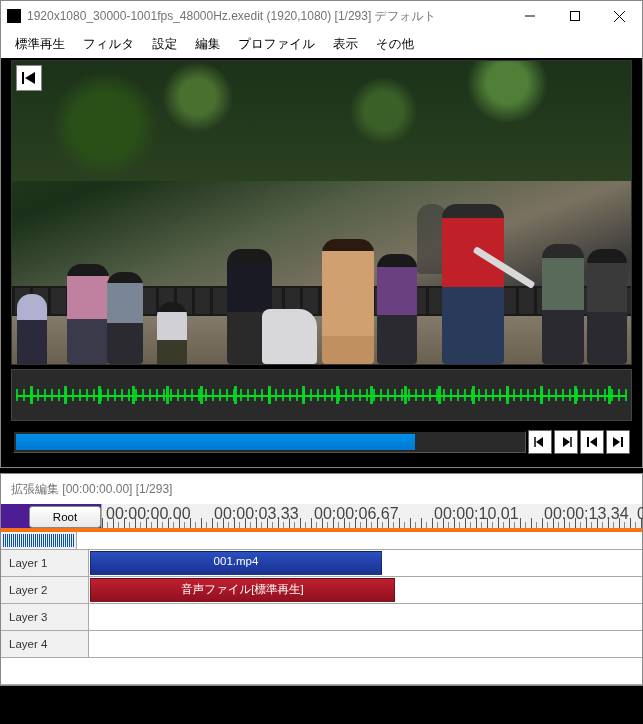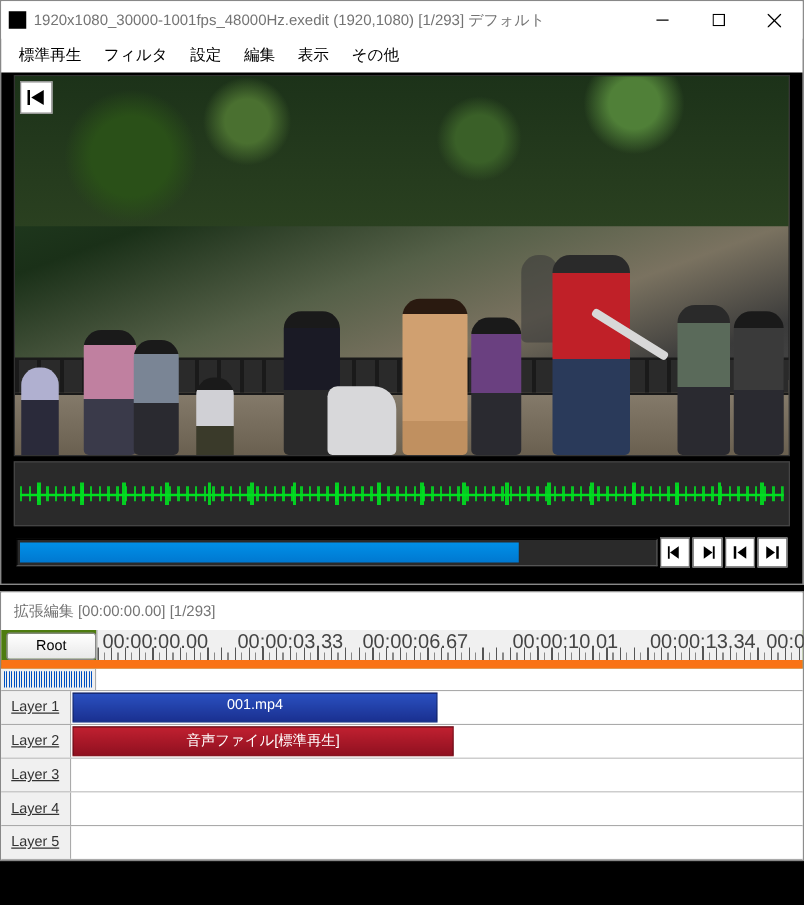--- a/index.html
+++ b/index.html
@@ -41,33 +41,33 @@
 .wave::after{height:18px;top:-9px;background:repeating-linear-gradient(90deg,transparent 0 14px,#00e020 14px 17px,transparent 17px 34px);opacity:.9;}
 
 .controls { display:flex; align-items:center; height:40px; background:#000; padding: 4px 2px 2px 2px; gap:2px;}
 .progress { flex:1; height:22px; background:#2a2a2a; border:1px inset #555; position:relative;}
 .progress-fill{ position:absolute; left:2px; top:2px; bottom:2px; width:78%; background:linear-gradient(#0090e8,#0078d0);}
 .ctrlbtn { width:24px; height:24px; background:#fff; border:1px solid #666; display:flex;align-items:center;justify-content:center; font-size:12px;}
 
 
 .win2 { margin-top:5px; }
 .tl-body { background:#f0f0f0; }
-.tl-head { display:flex; border-bottom:7px solid #f97316; background:#4d7c0f;}
+.tl-head { display:flex; border-bottom:4px solid #f97316; background:#4c1d95;padding-left:24px;}
 .rootbtn { width:72px; height:22px; margin:2px 0 0 4px; border:1px solid #888; background:linear-gradient(#fff,#e8e8e8); font-size:11.5px; display:flex;align-items:center;justify-content:center; border-radius:3px;}
 .ruler { flex:1; height:24px; position:relative; background:#f0f0f0; border-left:1px solid #aaa; font-size:16px; color:#444;}
 .rlabel{position:absolute; top:1px;}
 .rticks{position:absolute;left:0;right:0;bottom:0;height:10px;background:repeating-linear-gradient(90deg,#555 0 1px,transparent 1px 11px);}
 .rticks2{position:absolute;left:0;right:0;bottom:0;height:6px;background:repeating-linear-gradient(90deg,transparent 0 5px,#888 5px 6px,transparent 6px 11px);}
 .minirow{display:flex;height:18px;border-bottom:1px solid #aaa;}
 .minilabel{width:76px;background:#f0f0f0;border-right:1px solid #aaa;position:relative;}
 .minilabel::after{content:'';position:absolute;inset:2px;background:repeating-linear-gradient(90deg,#0050c0 0 1px,transparent 1px 2px);}
 .minitrack{flex:1;background:#fff;position:relative;}
 
 .layerrow{display:flex;height:27px;border-bottom:1px solid #aaa;}
-.layerlabel{width:56px;background:#f0f0f0;border-right:1px solid #aaa;font-size:11.5px;display:flex;align-items:center;padding-left:8px;color:#333;text-decoration:underline;}
+.layerlabel{width:88px;background:#f0f0f0;border-right:1px solid #aaa;font-size:11.5px;display:flex;align-items:center;padding-left:8px;color:#333;}
 .layertrack{flex:1;background:#fff;position:relative;}
 .clip{position:absolute;top:1px;bottom:1px;left:1px;font-size:11.5px;color:#fff;padding:3px 6px;border:1px solid rgba(0,0,0,.3);text-align:center;}
 .clip-video{width:292px;background:linear-gradient(#2a50c0,#1a3090);}
 .clip-audio{width:305px;background:linear-gradient(#c02030,#901020);}
 svg{display:block;}
 </style>
 </head>
 <body>
 
 <div class="window">
@@ -91,20 +91,21 @@
             <line x1="11" y1="0" x2="0" y2="11" stroke="#000"></line>
           </svg>
         </div>
     </div>
   </div>
   <div class="menubar">
     <div class="menuitem">標準再生</div>
     <div class="menuitem">フィルタ</div>
     <div class="menuitem">設定</div>
     <div class="menuitem">編集</div>
+    <div class="menuitem">プロファイル</div>
     <div class="menuitem">表示</div>
     <div class="menuitem">その他</div>
   </div>
 
   <div class="preview-wrap">
     <div class="preview">
       <div class="tree"></div>
       <div class="ground"></div>
       <div class="fence"></div>
       <div class="person p1"></div>
@@ -198,17 +199,16 @@
     </div>
     <div class="layerrow">
       <div class="layerlabel">Layer 3</div>
       <div class="layertrack"></div>
     </div>
     <div class="layerrow">
       <div class="layerlabel">Layer 4</div>
       <div class="layertrack"></div>
     </div>
     <div class="layerrow">
-      <div class="layerlabel">Layer 5</div>
       <div class="layertrack"></div>
     </div>
   </div>
 </div>
 
 </body></html>

